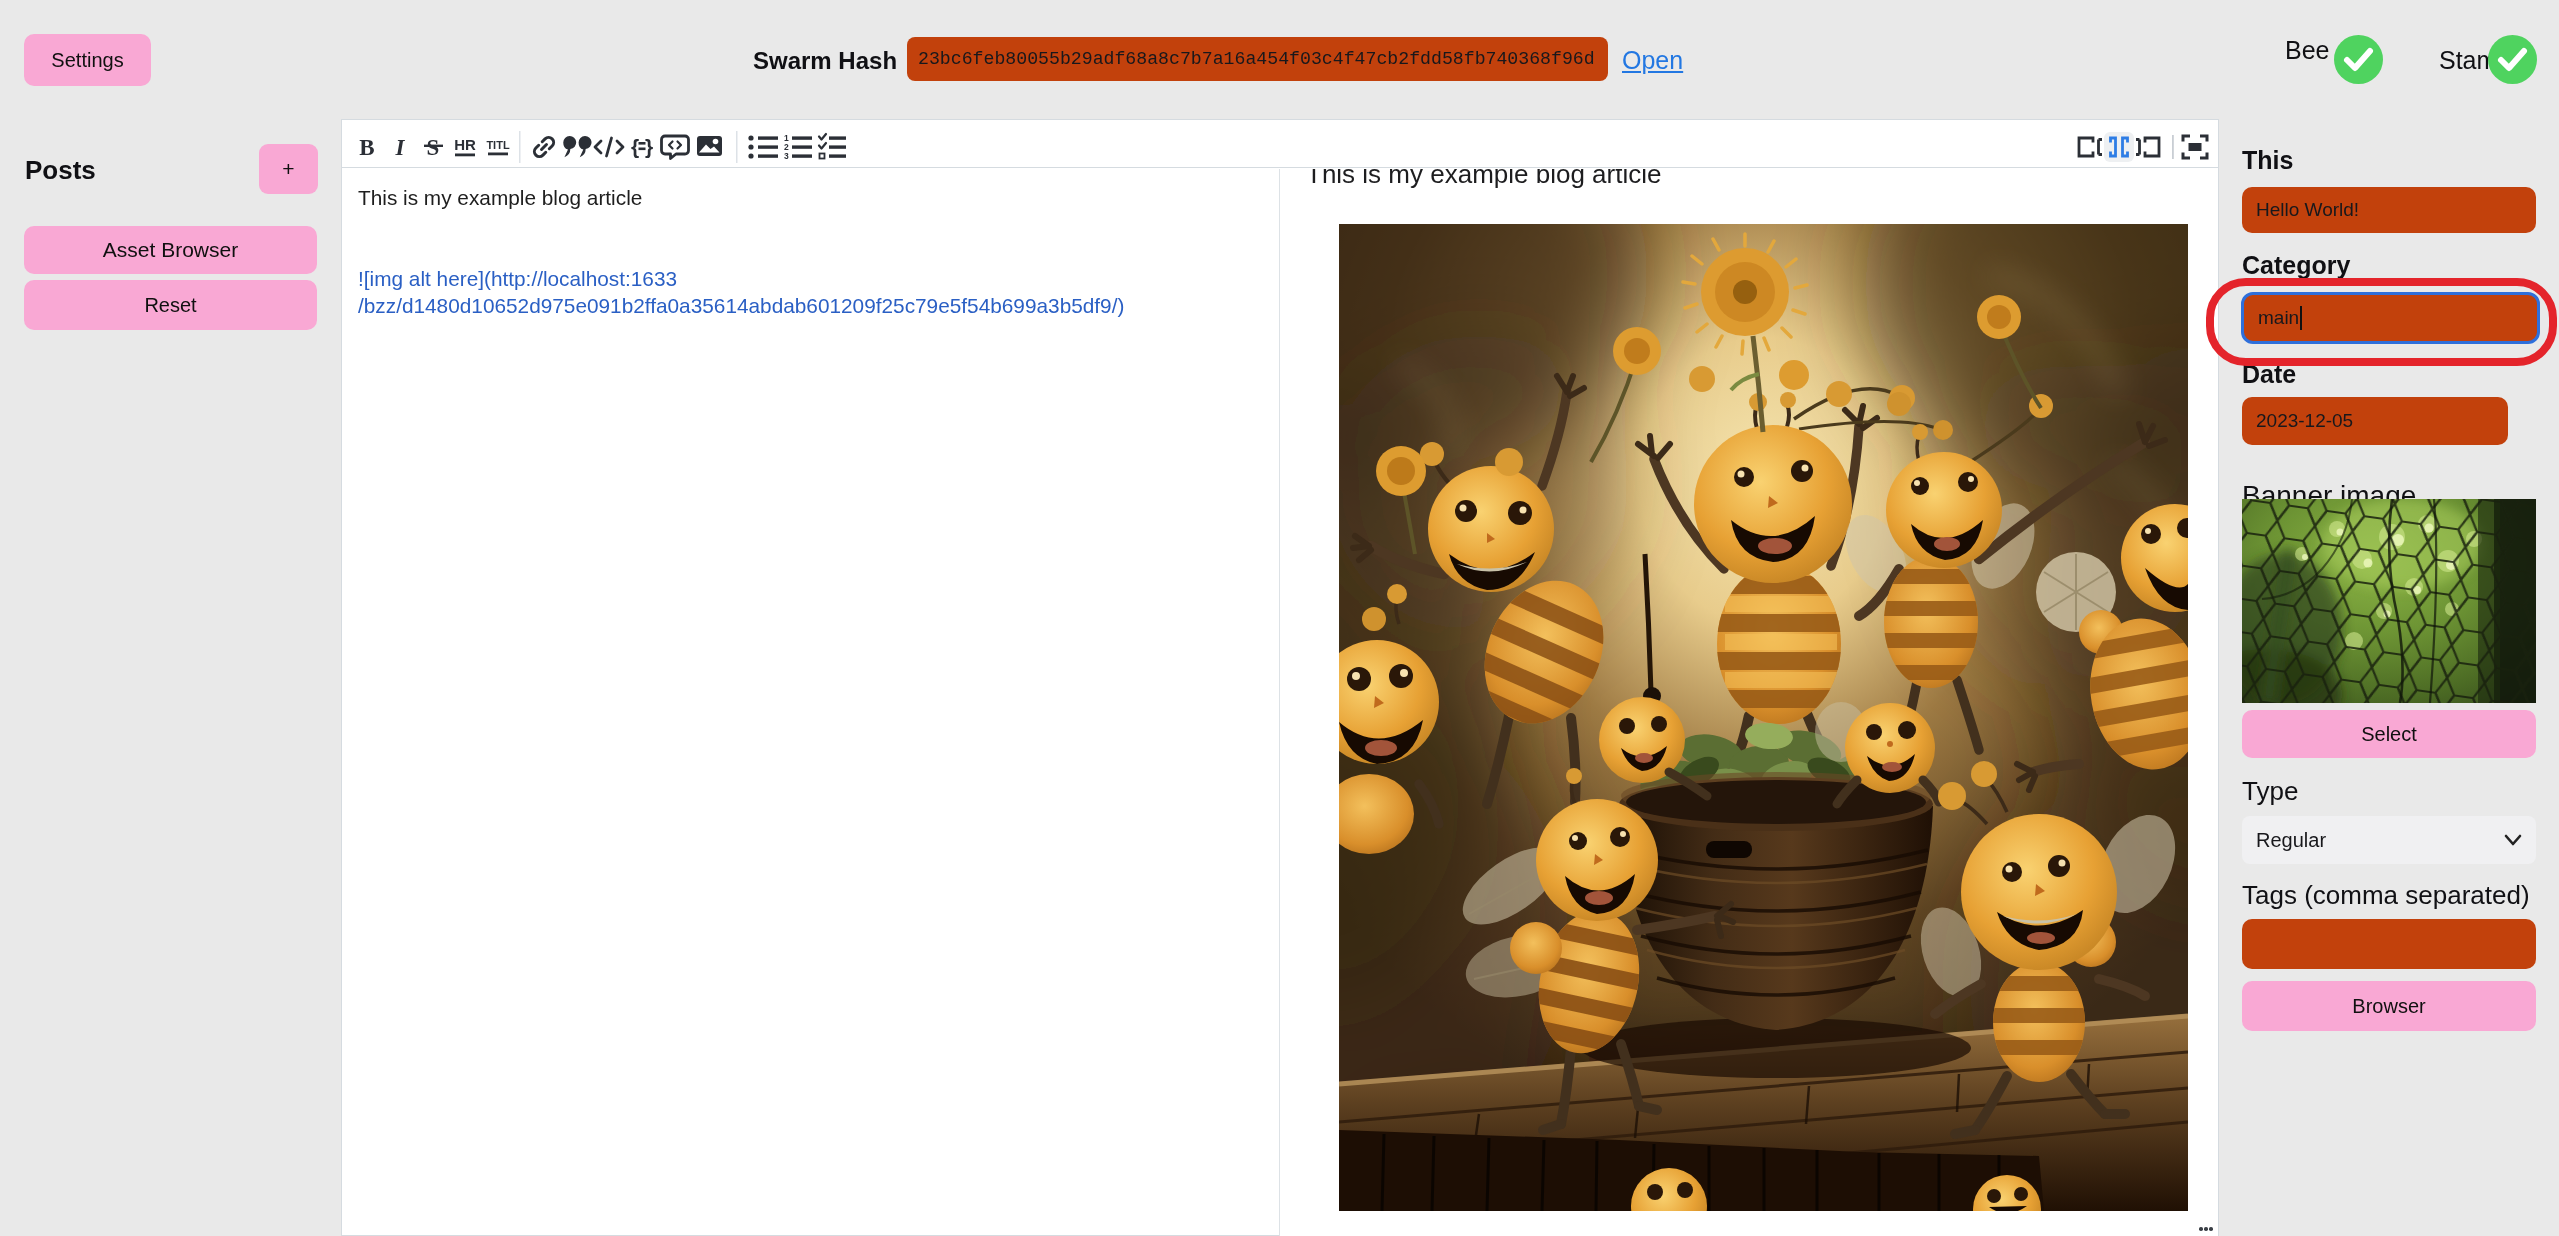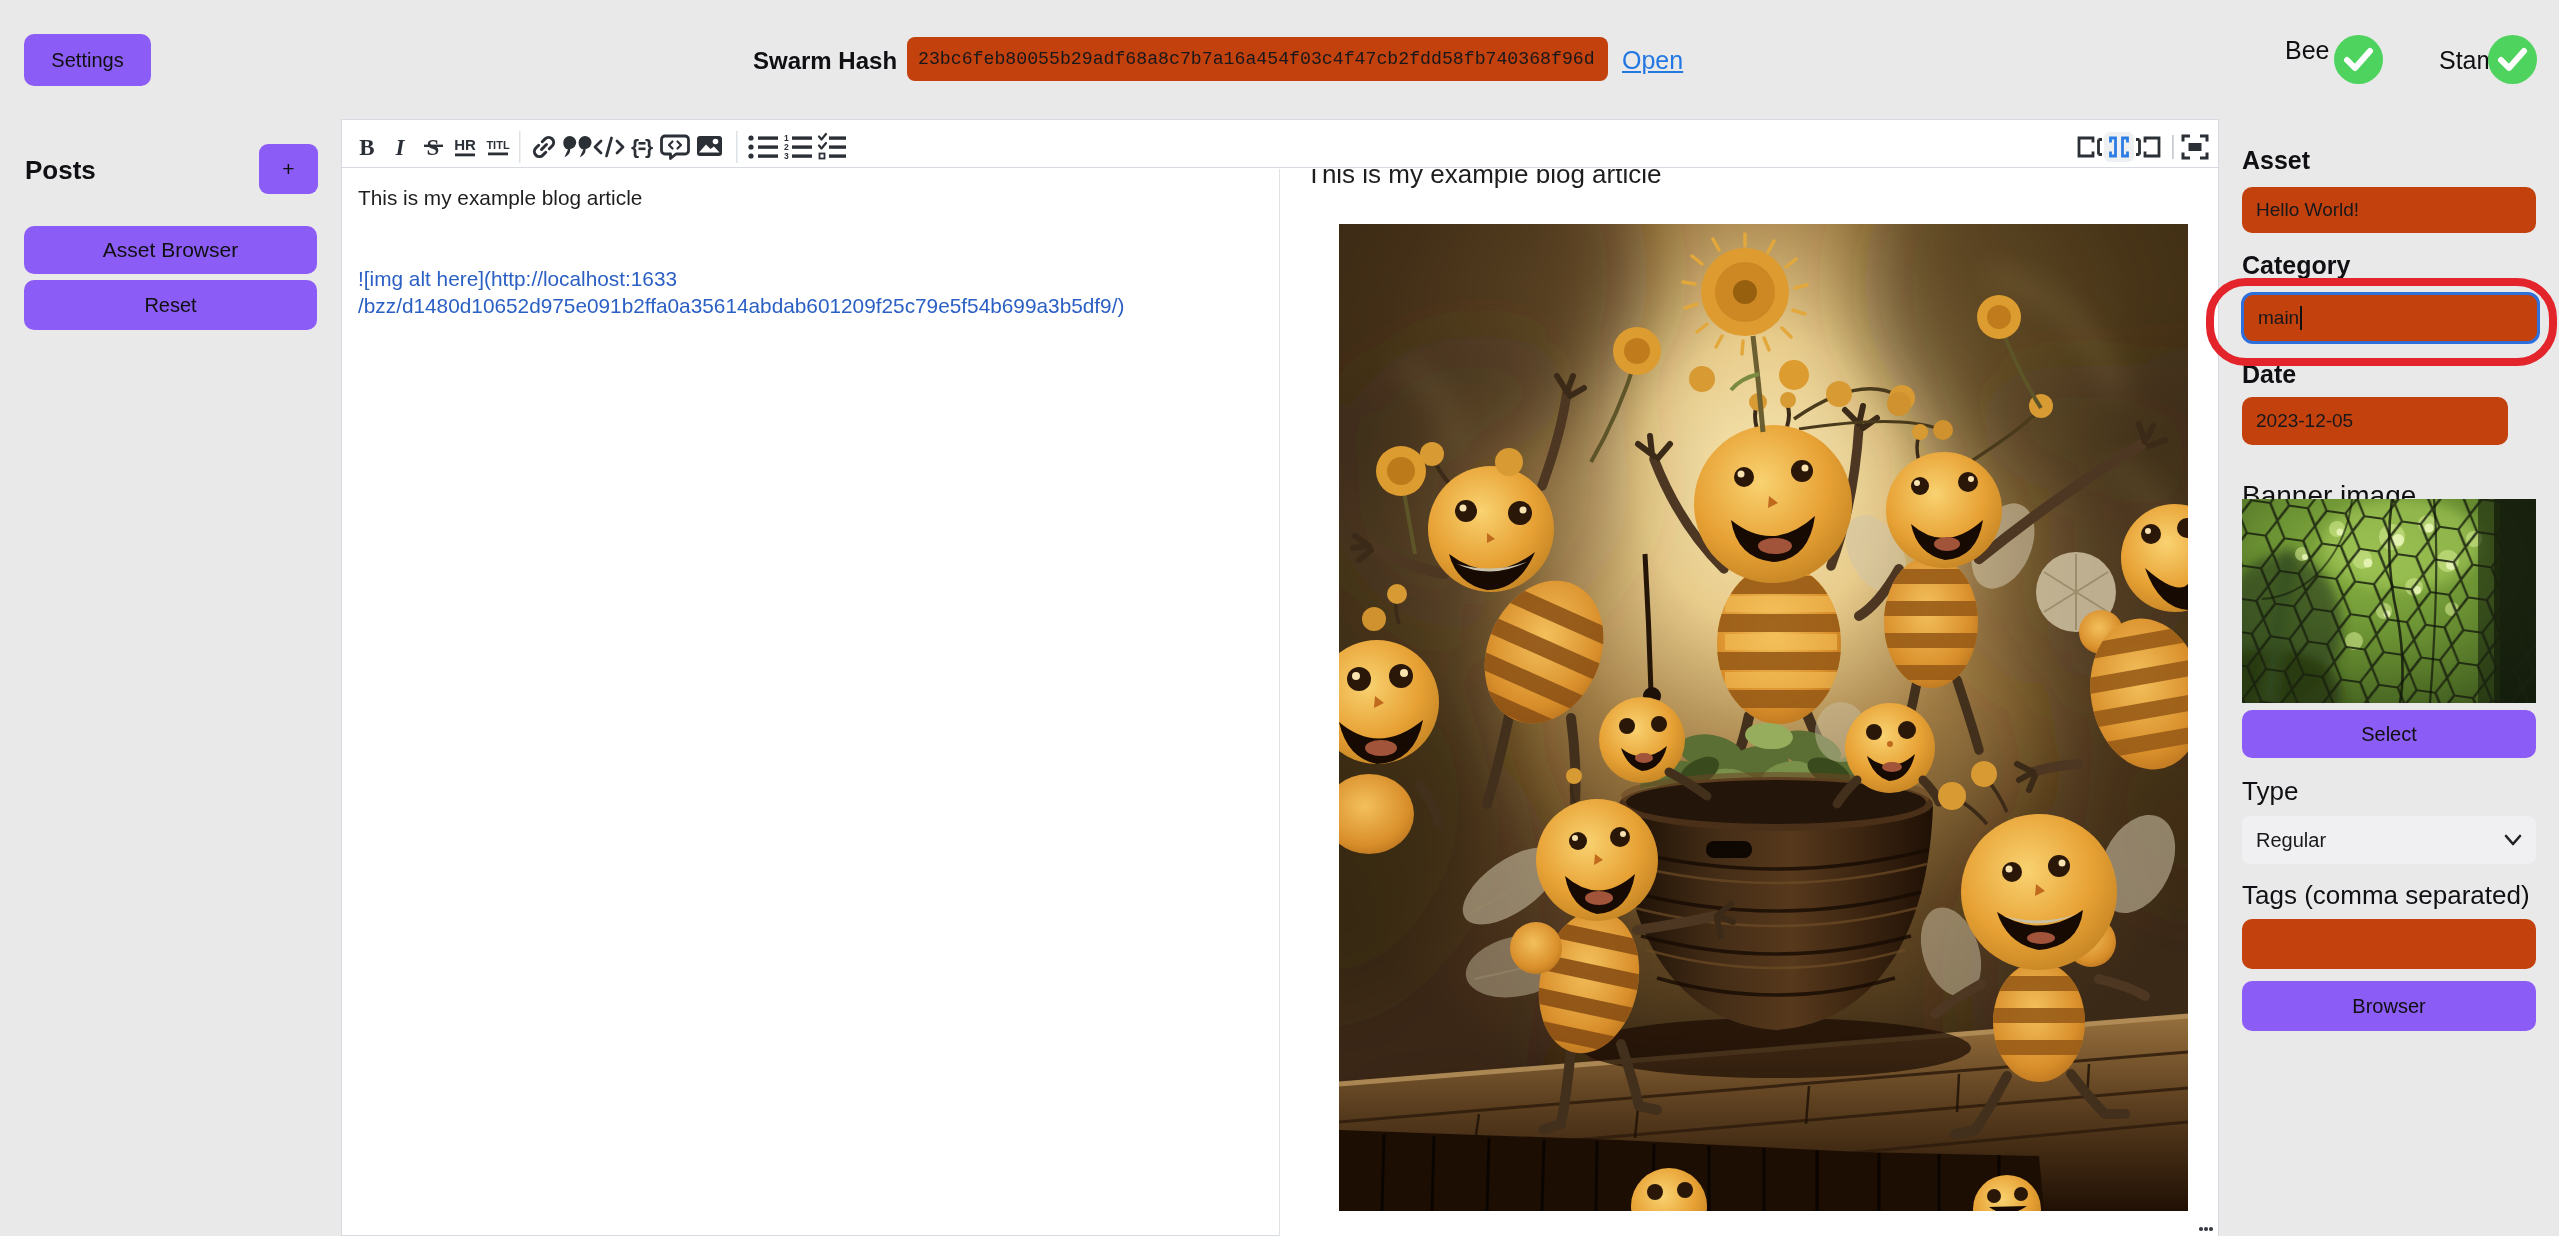--- a/index.html
+++ b/index.html
@@ -1,19 +1,19 @@
 <!DOCTYPE html>
 <html><head>
 <meta charset="utf-8">
 <style>
   * { margin:0; padding:0; box-sizing:border-box; }
   html,body { width:2559px; height:1236px; overflow:hidden; }
   body { background:#e9e9e9; font-family:"Liberation Sans", sans-serif; color:#141414; position:relative; }
   .abs { position:absolute; }
-  .btn { position:absolute; background:#8b5cf6; border-radius:10px; color:#101010;
+  .btn { position:absolute; background:#f9a8d4; border-radius:10px; color:#101010;
          display:flex; align-items:center; justify-content:center; }
   .lbl-b { position:absolute; font-weight:bold; color:#101014; }
   .lbl-r { position:absolute; color:#101014; }
   .inp { position:absolute; background:#c2410c; border-radius:10px; color:#18181c;
          display:flex; align-items:center; padding-left:14px; }
 </style>
 </head>
 <body>
 
 <div class="btn" style="left:24px;top:34px;width:127px;height:52px;font-size:20px;">Settings</div>
@@ -559,21 +559,21 @@
     </div>
   </div>
 
   <div class="abs" style="left:1857px;top:1106px;width:16px;height:5px;color:#444;font-size:0;">
     <i style="position:absolute;left:0;top:1px;width:3.5px;height:3.5px;border-radius:50%;background:#3a3f46;"></i>
     <i style="position:absolute;left:5px;top:1px;width:3.5px;height:3.5px;border-radius:50%;background:#3a3f46;"></i>
     <i style="position:absolute;left:10px;top:1px;width:3.5px;height:3.5px;border-radius:50%;background:#3a3f46;"></i>
   </div>
 </div>
 
-<div class="lbl-b" style="left:2242px;top:146px;font-size:25px;">Asset</div>
+<div class="lbl-b" style="left:2242px;top:146px;font-size:25px;">This</div>
 <div class="inp" style="left:2242px;top:187px;width:294px;height:46px;font-size:19px;">Hello World!</div>
 <div class="lbl-b" style="left:2242px;top:251px;font-size:25px;">Category</div>
 <div class="inp" style="left:2241px;top:292px;width:299px;height:52px;font-size:19px;border:3px solid #2e6fdb;border-radius:12px;">main<span style="display:inline-block;width:2px;height:24px;background:#111;margin-left:1px;"></span></div>
 <div class="lbl-b" style="left:2242px;top:360px;font-size:25px;">Date</div>
 <div class="inp" style="left:2242px;top:397px;width:266px;height:48px;font-size:19px;">2023-12-05</div>
 <div class="lbl-r" style="left:2242px;top:480px;font-size:28px;">Banner image</div>
 <div class="abs" id="thumb" style="left:2242px;top:499px;width:294px;height:204px;">
 <svg width="294" height="204" viewBox="0 0 294 204">
 <defs>
  <radialGradient id="gbg" cx="0.45" cy="0.3" r="0.9">

